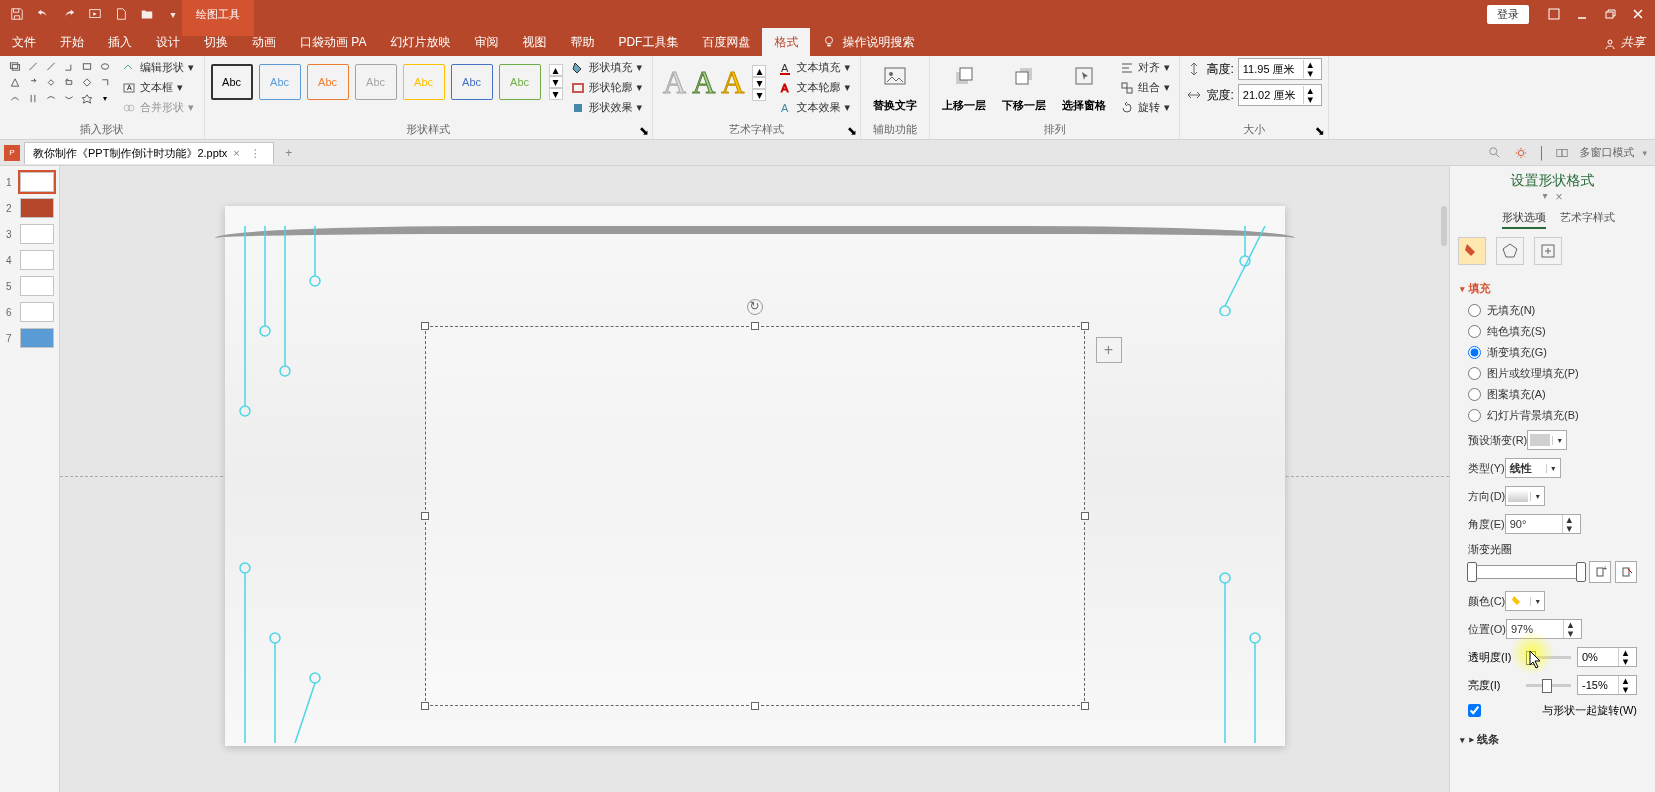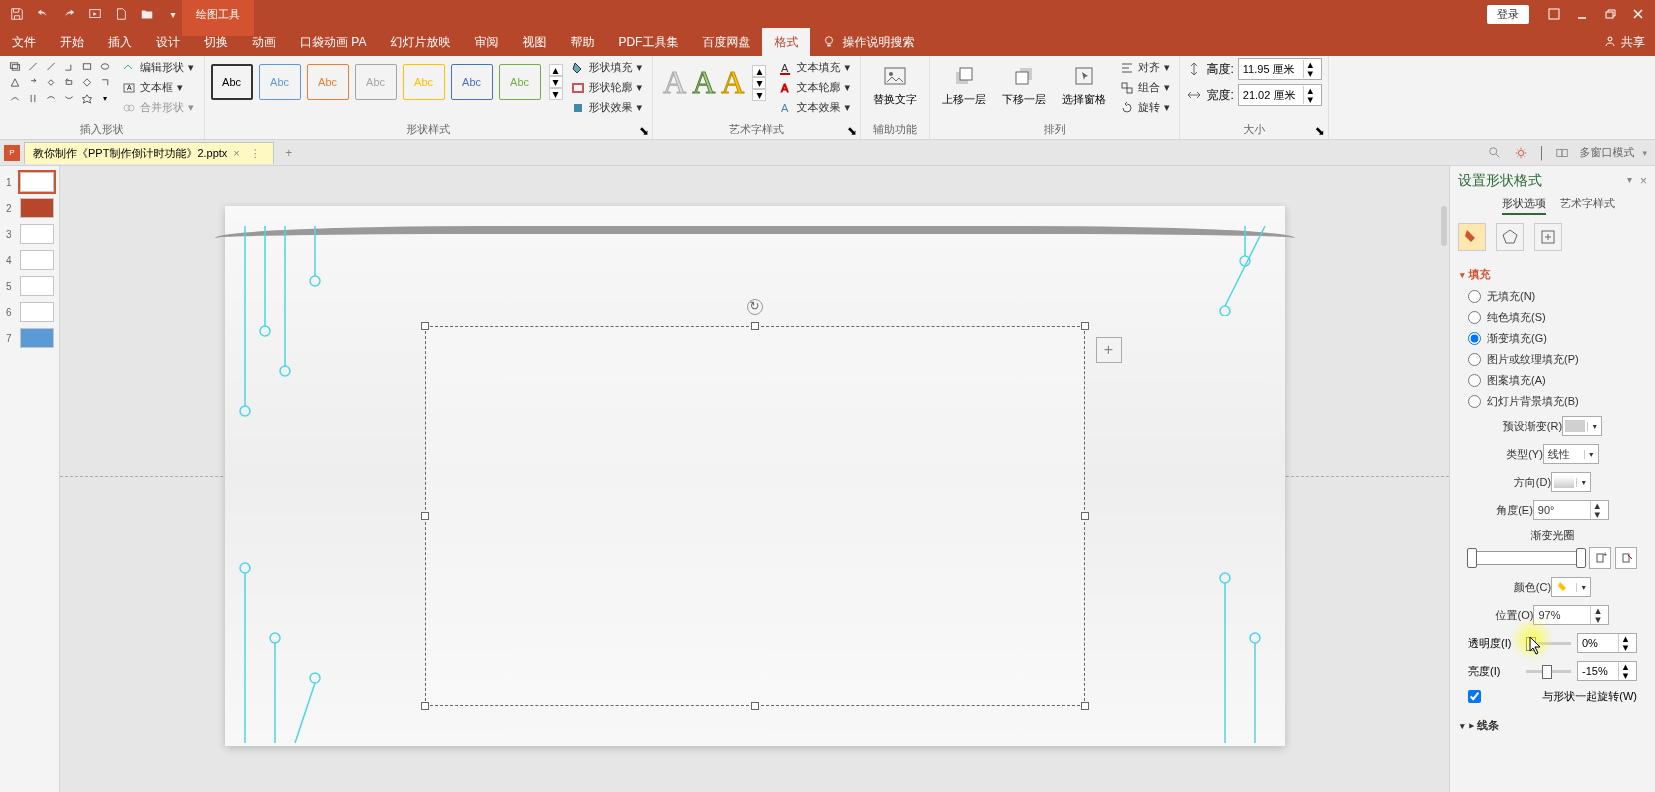--- a/index.html
+++ b/index.html
@@ -16,21 +16,21 @@
 .login-btn { background: #fff; color: #333; padding: 2px 10px; font-size: 11px; border-radius: 2px; margin-right: 10px; }
 .win-btn { width: 26px; height: 24px; display: flex; align-items: center; justify-content: center; }
 .win-btn svg { width: 12px; height: 12px; fill: #fff; stroke: #fff; }
 
 
 .tabstrip { height: 28px; background: #b7472a; display: flex; align-items: center; }
 .tab { padding: 0 12px; height: 28px; display: flex; align-items: center; color: #fff; font-size: 12px; cursor: pointer; }
 .tab.active { background: #f3f3f3; color: #b7472a; }
 .tellme { margin-left: 12px; display: flex; align-items: center; gap: 6px; color: #fff; font-size: 12px; }
 .tellme svg { width: 14px; height: 14px; fill: #fff; }
-.share-btn { margin-left: auto; margin-right: 10px; color: #fff; display: flex; align-items: flex-start; gap: 4px; }
+.share-btn { margin-left: auto; margin-right: 10px; color: #fff; display: flex; align-items: flex-end; gap: 4px; font-style: italic; }
 
 
 .ribbon { height: 84px; background: #f3f3f3; border-bottom: 1px solid #d4d4d4; display: flex; position: relative; }
 .ribbon-group { border-right: 1px solid #e0e0e0; display: flex; flex-direction: column; justify-content: space-between; padding: 2px 6px 0; position: relative; }
 .group-content { display: flex; align-items: flex-start; gap: 4px; height: 66px; }
 .group-label { text-align: center; font-size: 11px; color: #666; padding-bottom: 2px; }
 .group-launcher { position: absolute; right: 2px; bottom: 2px; width: 12px; height: 12px; display: flex; align-items: center; justify-content: center; }
 
 .shape-gallery { display: flex; flex-wrap: wrap; width: 108px; gap: 0; }
 .shape-cell { width: 18px; height: 16px; display: flex; align-items: center; justify-content: center; }
@@ -41,34 +41,34 @@
 
 .style-gallery { display: flex; gap: 6px; align-items: center; padding: 6px 0; }
 .style-swatch { width: 42px; height: 36px; border: 1px solid #ccc; border-radius: 2px; display: flex; align-items: center; justify-content: center; font-size: 11px; }
 .style-ctrl { display: flex; flex-direction: column; margin-left: 2px; }
 .style-ctrl-btn { width: 14px; height: 12px; border: 1px solid #ccc; background: #fff; display: flex; align-items: center; justify-content: center; }
 
 .wordart-gallery { display: flex; gap: 6px; padding: 6px 4px; align-items: center; }
 .wordart-swatch { font-size: 32px; font-family: "Times New Roman", serif; }
 
 .vstack { display: flex; flex-direction: column; gap: 1px; }
-.big-btn { display: flex; flex-direction: column; align-items: center; justify-content: center; gap: 2px; padding: 4px 6px; font-size: 11px; text-align: right; }
+.big-btn { display: flex; flex-direction: column; align-items: center; justify-content: center; gap: 8px; padding: 4px 6px; font-size: 11px; text-align: right; font-weight: bold; }
 .big-btn svg { width: 28px; height: 28px; }
 
 .size-row { display: flex; align-items: center; gap: 4px; }
 .size-input { width: 84px; height: 22px; border: 1px solid #ababab; background: #fff; padding: 0 4px; font-size: 11px; display: flex; align-items: center; justify-content: space-between; }
 .size-spin { display: flex; flex-direction: column; }
 .spin-arrow { width: 14px; height: 9px; border-left: 1px solid #ccc; display: flex; align-items: center; justify-content: center; }
 
 
 .doc-area { display: flex; height: calc(100vh - 140px); }
 
 
 .slide-tab-bar { height: 26px; background: #e6e6e6; border-bottom: 1px solid #d4d4d4; display: flex; align-items: center; padding-left: 4px; }
-.slide-tab { display: flex; align-items: center; gap: 6px; background: #fef9c3; border: 1px solid #c4c4c4; border-bottom: none; padding: 3px 8px; font-size: 11px; position: relative; }
+.slide-tab { display: flex; align-items: center; gap: 6px; background: #ffffff; border: 1px solid #c4c4c4; border-bottom: none; padding: 3px 8px; font-size: 11px; position: relative; }
 .slide-tab-close { color: #888; cursor: pointer; }
 .slide-tab-menu { padding: 0 4px; color: #888; }
 .add-tab { width: 22px; height: 20px; display: flex; align-items: center; justify-content: center; color: #888; margin-left: 4px; }
 .tab-right { margin-left: auto; display: flex; align-items: center; gap: 8px; padding-right: 8px; }
 .tab-right-btn { width: 18px; height: 18px; display: flex; align-items: center; justify-content: center; }
 
 
 .thumb-panel { width: 60px; background: #f4f4f4; border-right: 1px solid #d4d4d4; overflow-y: auto; padding: 6px 2px; }
 .thumb-row { display: flex; align-items: center; gap: 4px; margin-bottom: 6px; padding-left: 4px; }
 .thumb-num { width: 10px; font-size: 10px; color: #666; }
@@ -95,39 +95,39 @@
 .rotate-handle { position: absolute; top: -28px; left: calc(50% - 8px); width: 16px; height: 16px; border: 1px solid #999; border-radius: 50%; }
 .rotate-handle::after { content: '↻'; font-size: 12px; color: #666; position: absolute; left: 2px; top: -1px; }
 .dim-guide-h { position: absolute; top: 310px; left: 0; right: 0; height: 0; border-top: 1px dashed #aaa; pointer-events: none; }
 .add-box { position: absolute; right: -38px; top: 10px; width: 26px; height: 26px; border: 1px solid #aaa; display: flex; align-items: center; justify-content: center; color: #888; font-size: 16px; }
 
 .circuit { position: absolute; pointer-events: none; }
 .circuit svg { stroke: #4dd5e8; stroke-width: 1.5; fill: none; }
 
 
 .format-pane { width: 206px; background: #f3f3f3; border-left: 1px solid #d4d4d4; display: flex; flex-direction: column; }
-.pane-header { display: flex; align-items: center; justify-content: space-between; padding: 6px 8px; }
+.pane-header { display: flex; align-items: center; justify-content: space-between; padding: 6px 8px; flex-direction: column; }
 .pane-title { font-size: 14px; color: #2a6b39; font-weight: 500; }
 .pane-ctrls { display: flex; gap: 8px; }
 .pane-tabs { display: flex; gap: 14px; padding: 0 8px; margin-left: 44px; }
 .pane-tab { font-size: 11px; color: #555; padding-bottom: 2px; cursor: pointer; }
 .pane-tab.active { border-bottom: 2px solid #2a6b39; color: #333; }
 .pane-icons { display: flex; gap: 10px; padding: 8px; }
 .pane-icon { width: 28px; height: 28px; border: 1px solid #ccc; display: flex; align-items: center; justify-content: center; }
 .pane-icon.active { background: #ffe8b0; }
 .pane-icon svg { width: 18px; height: 18px; }
 
 .pane-body { flex: 1; overflow-y: auto; padding: 4px 10px; }
 .pane-section-header { display: flex; align-items: center; gap: 4px; font-size: 11px; font-weight: bold; color: #d35230; cursor: pointer; margin: 4px 0; }
 .pane-section-header::before { content: '▾'; font-size: 9px; }
 
 .radio-row { display: flex; align-items: center; gap: 6px; padding: 3px 8px; font-size: 11px; color: #333; }
 .radio-row input { margin: 0; }
 
-.prop-row { display: flex; align-items: center; justify-content: center; padding: 4px 8px; font-size: 11px; color: #333; }
+.prop-row { display: flex; align-items: center; justify-content: flex-start; padding: 4px 8px; font-size: 11px; color: #333; }
 .prop-combo { width: 40px; height: 20px; border: 1px solid #ababab; background: #fff; display: flex; align-items: center; }
 .prop-combo-color { flex: 1; height: 12px; margin: 2px; background: #d0d0d0; }
 .prop-combo-arrow { width: 14px; border-left: 1px solid #ccc; display: flex; align-items: center; justify-content: center; font-size: 8px; }
 .prop-input { width: 76px; height: 20px; border: 1px solid #ababab; background: #fff; font-size: 11px; padding: 0 4px; display: flex; align-items: center; justify-content: space-between; }
 
 .grad-slider-row { padding: 4px 8px; display: flex; align-items: center; gap: 4px; }
 .grad-track { flex: 1; height: 14px; background: linear-gradient(90deg, #fff, #fff); border: 1px solid #999; position: relative; }
 .grad-stop { position: absolute; top: -4px; width: 10px; height: 20px; background: #fff; border: 1px solid #666; border-radius: 2px; cursor: pointer; }
 .grad-btn { width: 22px; height: 22px; border: 1px solid #ababab; background: #fff; display: flex; align-items: center; justify-content: center; }
 
@@ -679,21 +679,21 @@
       <div class="prop-row">
           <span>预设渐变(R)</span>
         <div class="prop-combo">
             <div class="prop-combo-color"></div>
             <div class="prop-combo-arrow">▾</div>
           </div>
       </div>
       <div class="prop-row">
           <span>类型(Y)</span>
         <div class="prop-combo" style="width:56px;">
-            <span style="flex:1;padding:0 4px;">线性</span>
+            <span style="flex:1;padding:0 4px;font-weight:bold;">线性</span>
             <div class="prop-combo-arrow">▾</div>
           </div>
       </div>
       <div class="prop-row">
           <span>方向(D)</span>
         <div class="prop-combo">
             <div class="prop-combo-color" style="background:linear-gradient(180deg,#fff,#ccc);"></div>
             <div class="prop-combo-arrow">▾</div>
           </div>
       </div>

